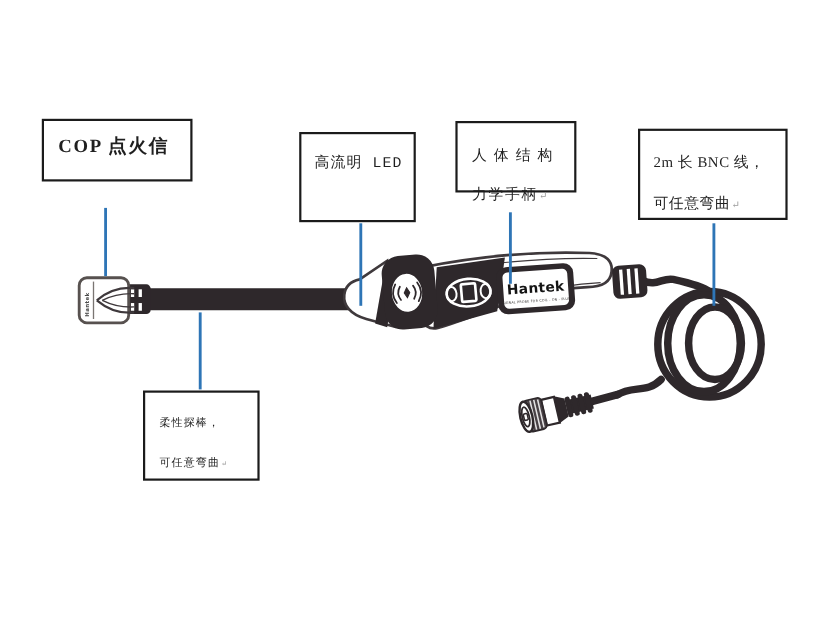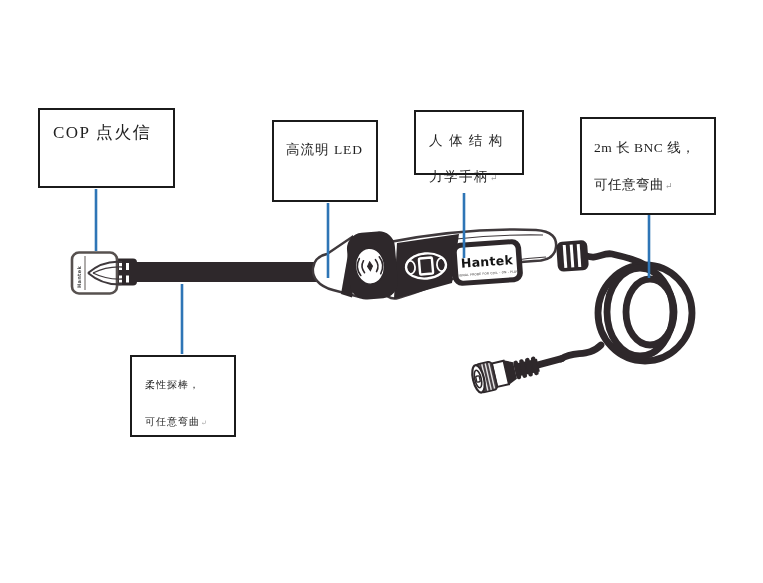--- a/index.html
+++ b/index.html
@@ -13,27 +13,27 @@
   #device-svg{position:absolute;left:0;top:0;}
   .callout{
     position:absolute;
     box-sizing:border-box;
     background:#ffffff;
     border:2px solid #1b1b1b;
     color:#1f1f1f;
   }
   .callout .line{white-space:nowrap;}
   .pmark{color:#9a9a9a;font-size:0.68em;margin-left:1px;}
-  #callout-cop{left:38px;top:108px;width:137px;height:80px;padding:7px 0 0 13px;
-    font-size:17px;line-height:32px;letter-spacing:1.5px;border-width:2.5px;}
+  #callout-cop{left:38px;top:108px;width:137px;height:57px;padding:7px 0 0 13px;
+    font-size:17px;line-height:32px;letter-spacing:1.5px;border-width:2.5px;font-weight:bold;}
   #callout-led{left:272px;top:120px;width:106px;height:82px;padding:9px 0 0 12px;
-    font-size:13.5px;line-height:37px;letter-spacing:1px;}
+    font-size:13.5px;line-height:37px;letter-spacing:1px;font-family:Liberation Mono, monospace;}
   #callout-handle{left:414px;top:110px;width:110px;height:65px;padding:11px 0 0 13px;
     font-size:13.5px;line-height:36px;letter-spacing:1.5px;}
-  #callout-bnc{left:580px;top:117px;width:136px;height:98px;padding:10px 0 0 12px;
+  #callout-bnc{left:580px;top:117px;width:136px;height:83px;padding:10px 0 0 12px;
     font-size:13.5px;line-height:37px;letter-spacing:0.5px;}
   #callout-flex{left:130px;top:355px;width:106px;height:82px;padding:9px 0 0 13px;
     font-size:10px;line-height:37px;letter-spacing:1px;}
 </style>
 </head>
 <body>
 
 <div id="canvas">
 
   <svg id="device-svg" width="763" height="583" viewBox="0 0 763 583">

